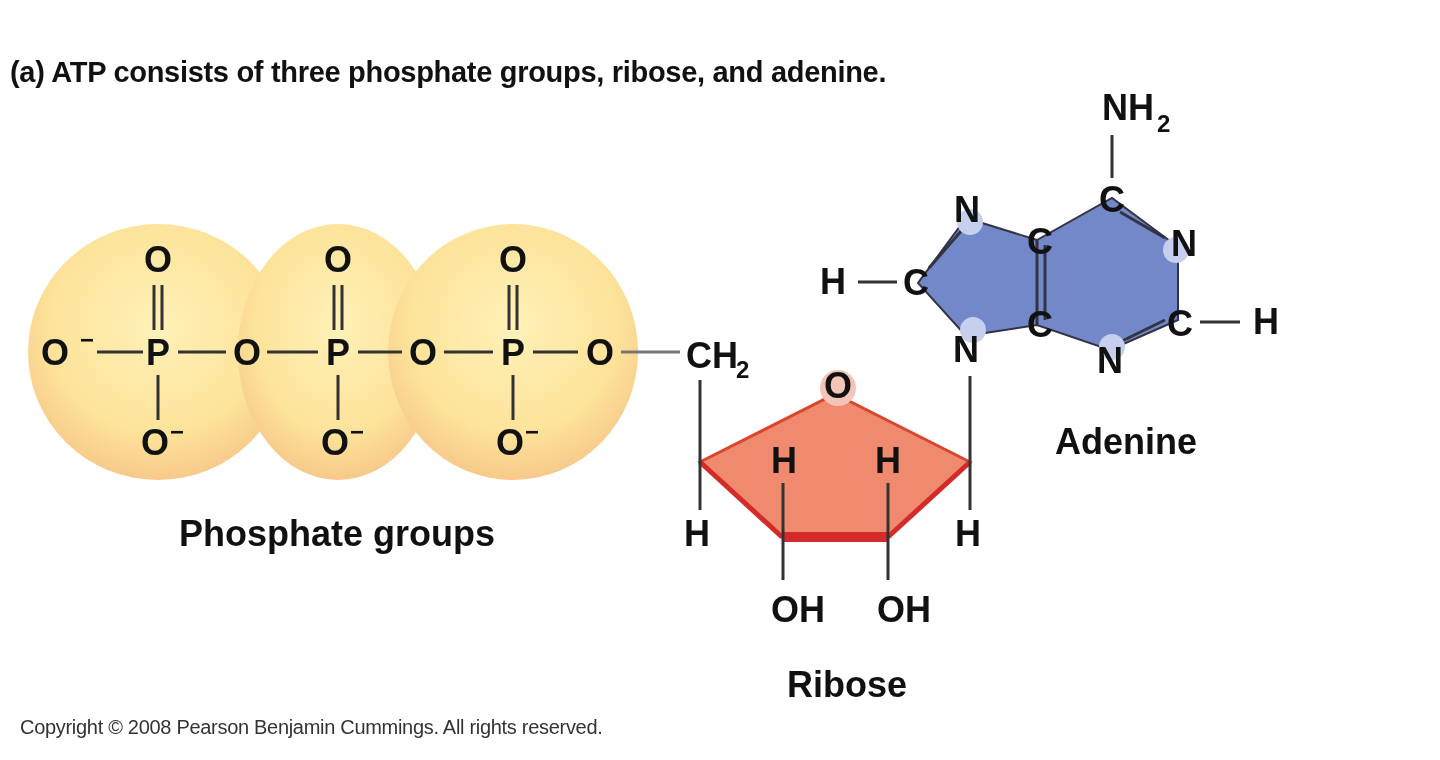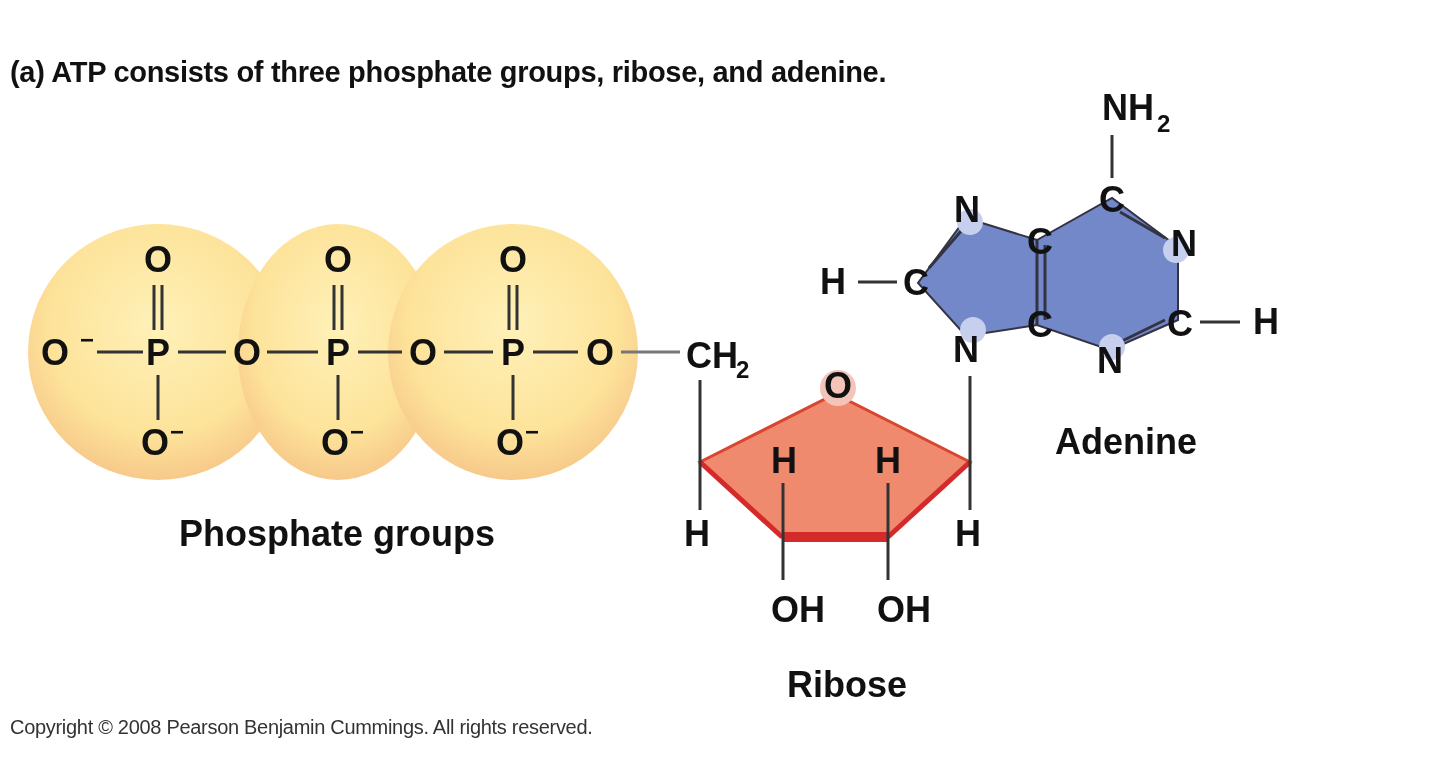--- a/index.html
+++ b/index.html
@@ -1,18 +1,18 @@
 <!DOCTYPE html>
 <html><head>
 <meta charset="utf-8">
 <style>
   html, body { margin:0; padding:0; background:#ffffff; }
   body { width:1440px; height:760px; position:relative; overflow:hidden; font-family:"Liberation Sans", sans-serif; color:#111; }
   .title { position:absolute; left:10px; top:8px; font-size:29px; font-weight:bold; letter-spacing:-0.3px; white-space:nowrap;margin-top:48px; }
-  .copyright { position:absolute; left:10px; top:716px; font-size:20px; color:#333; white-space:nowrap; letter-spacing:-0.3px; }
+  .copyright { position:absolute; left:20px; top:716px; font-size:20px; color:#333; white-space:nowrap; letter-spacing:-0.3px; }
   svg { position:absolute; left:0; top:0; }
   .atom { font-family:"Liberation Sans", sans-serif; font-weight:bold; font-size:36px; fill:#111; }
   .sub { font-family:"Liberation Sans", sans-serif; font-weight:bold; font-size:24px; fill:#111; }
   .label { font-family:"Liberation Sans", sans-serif; font-weight:bold; font-size:36px; fill:#111; }
   .bond { stroke:#333; stroke-width:3; }
 </style>
 </head>
 <body>
 
 <div class="title">(a) ATP consists of three phosphate groups, ribose, and adenine.</div>

